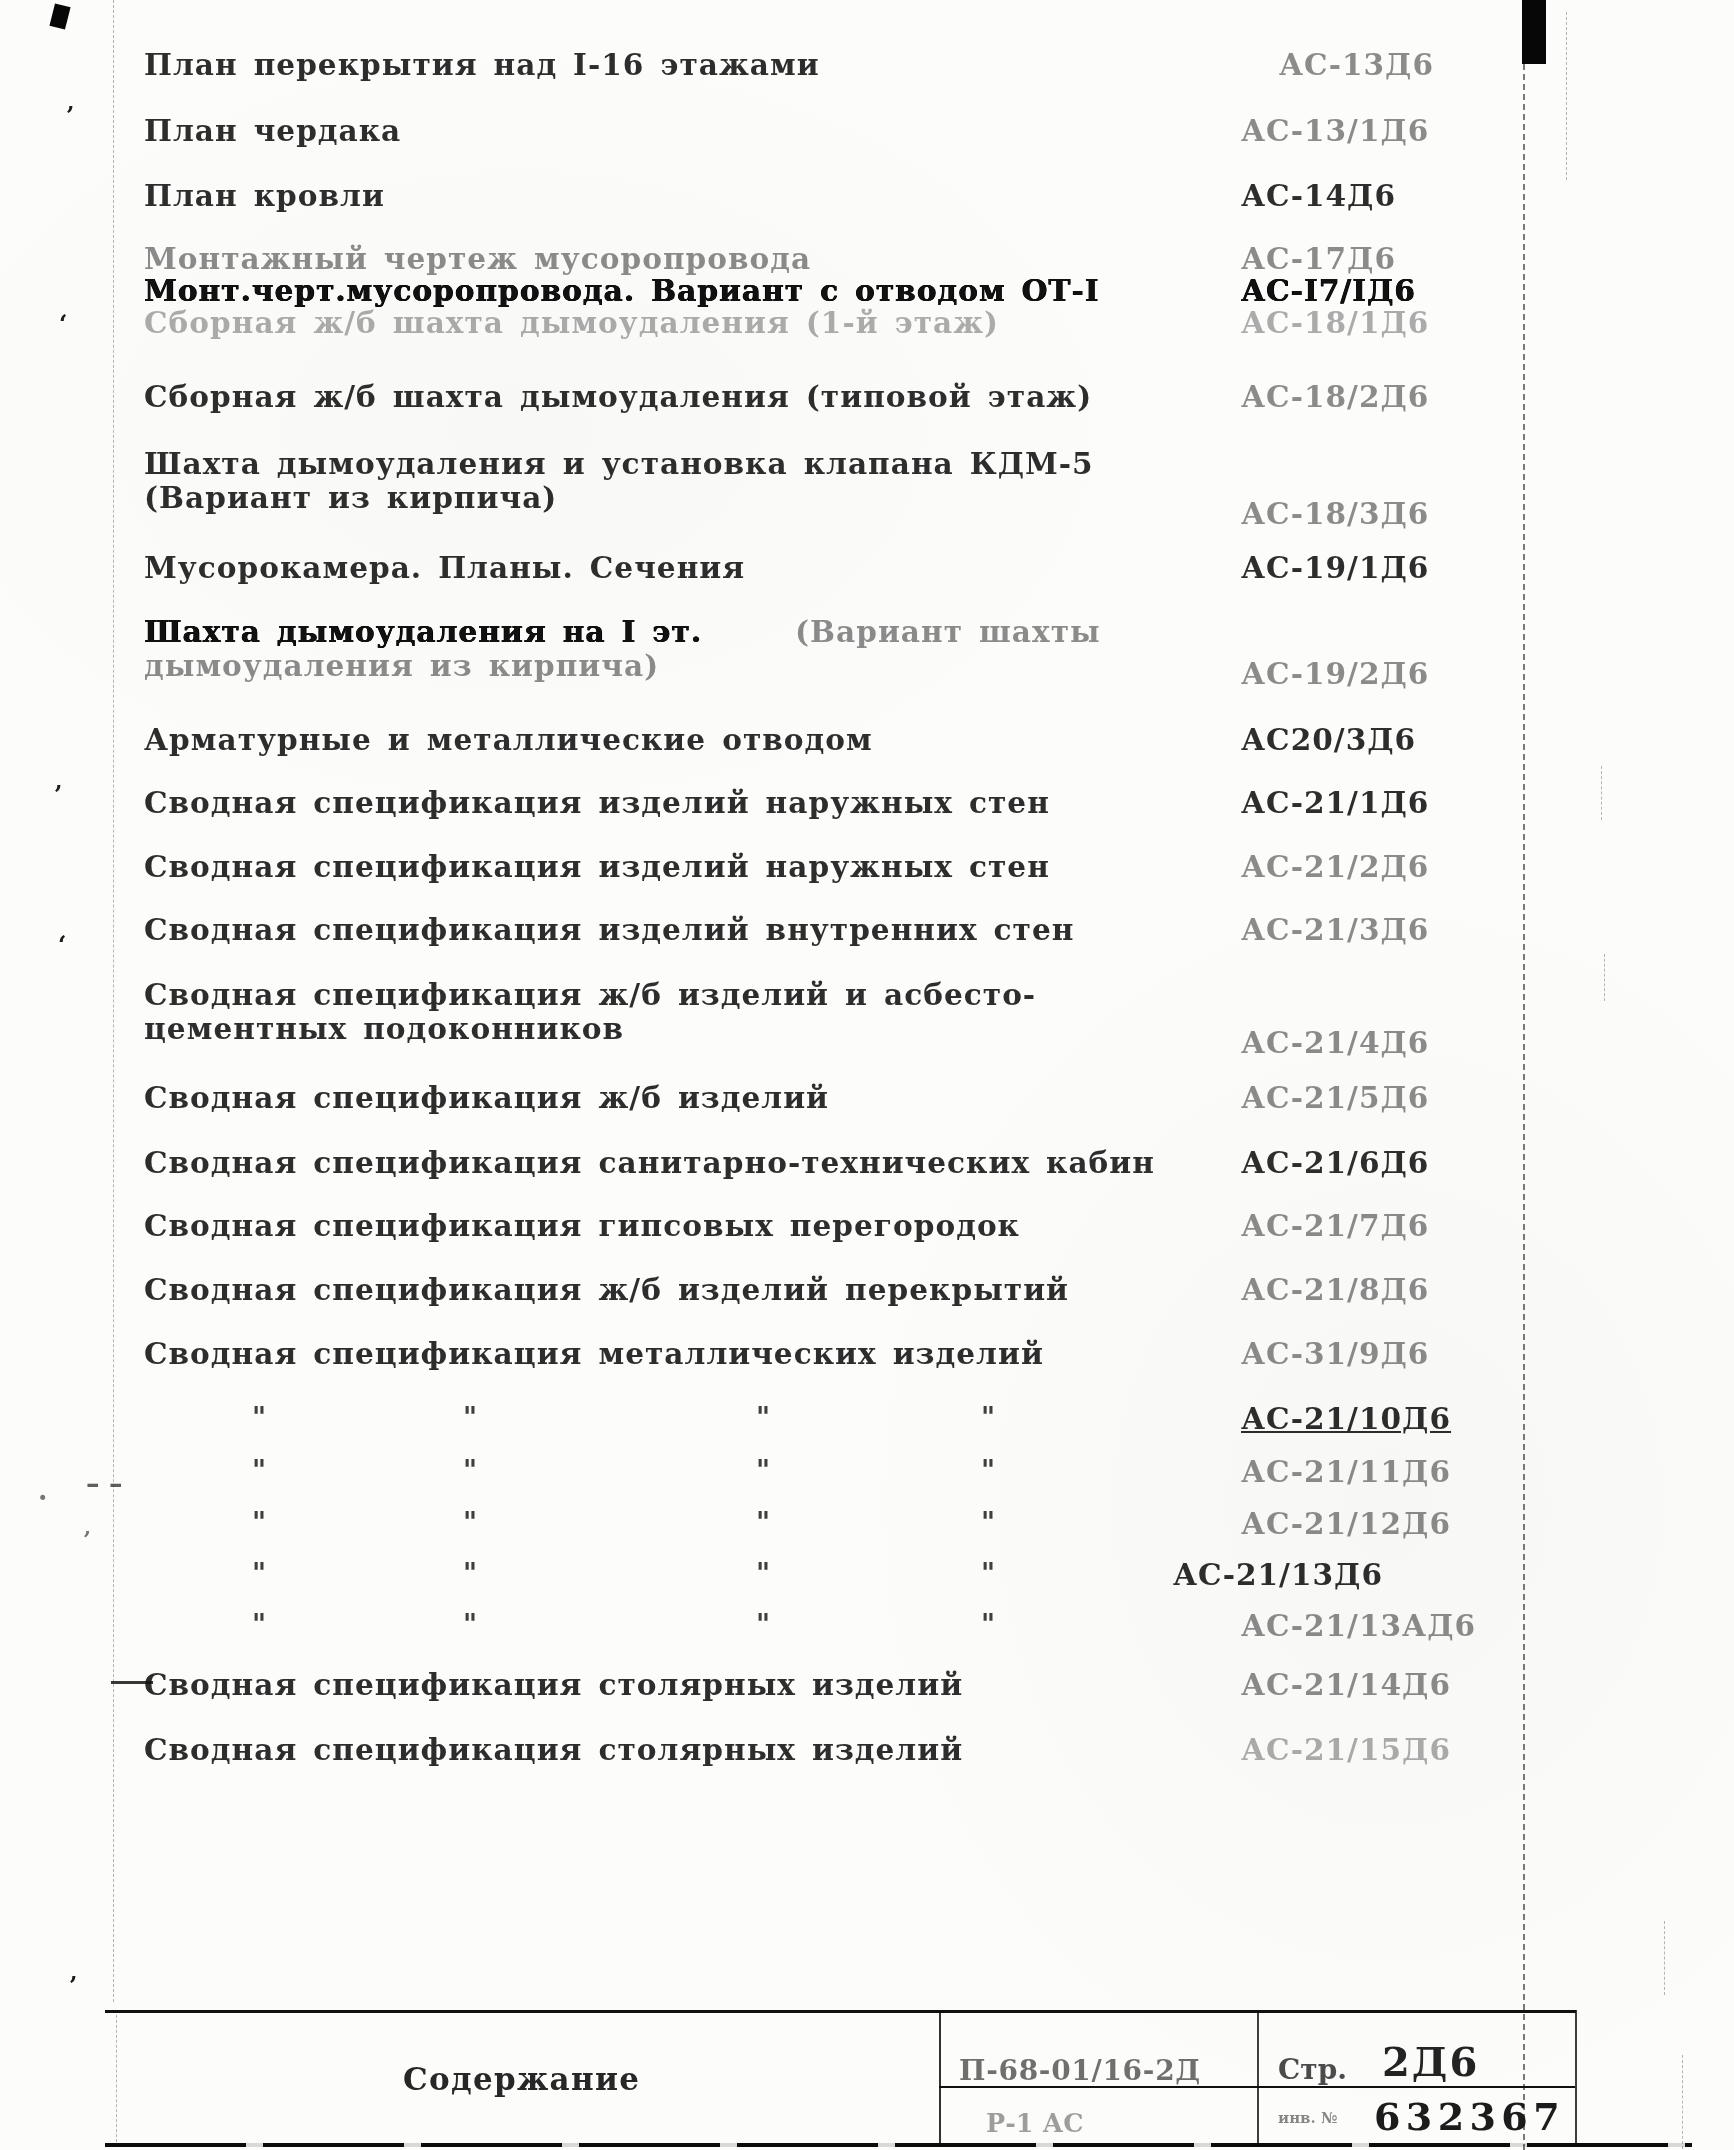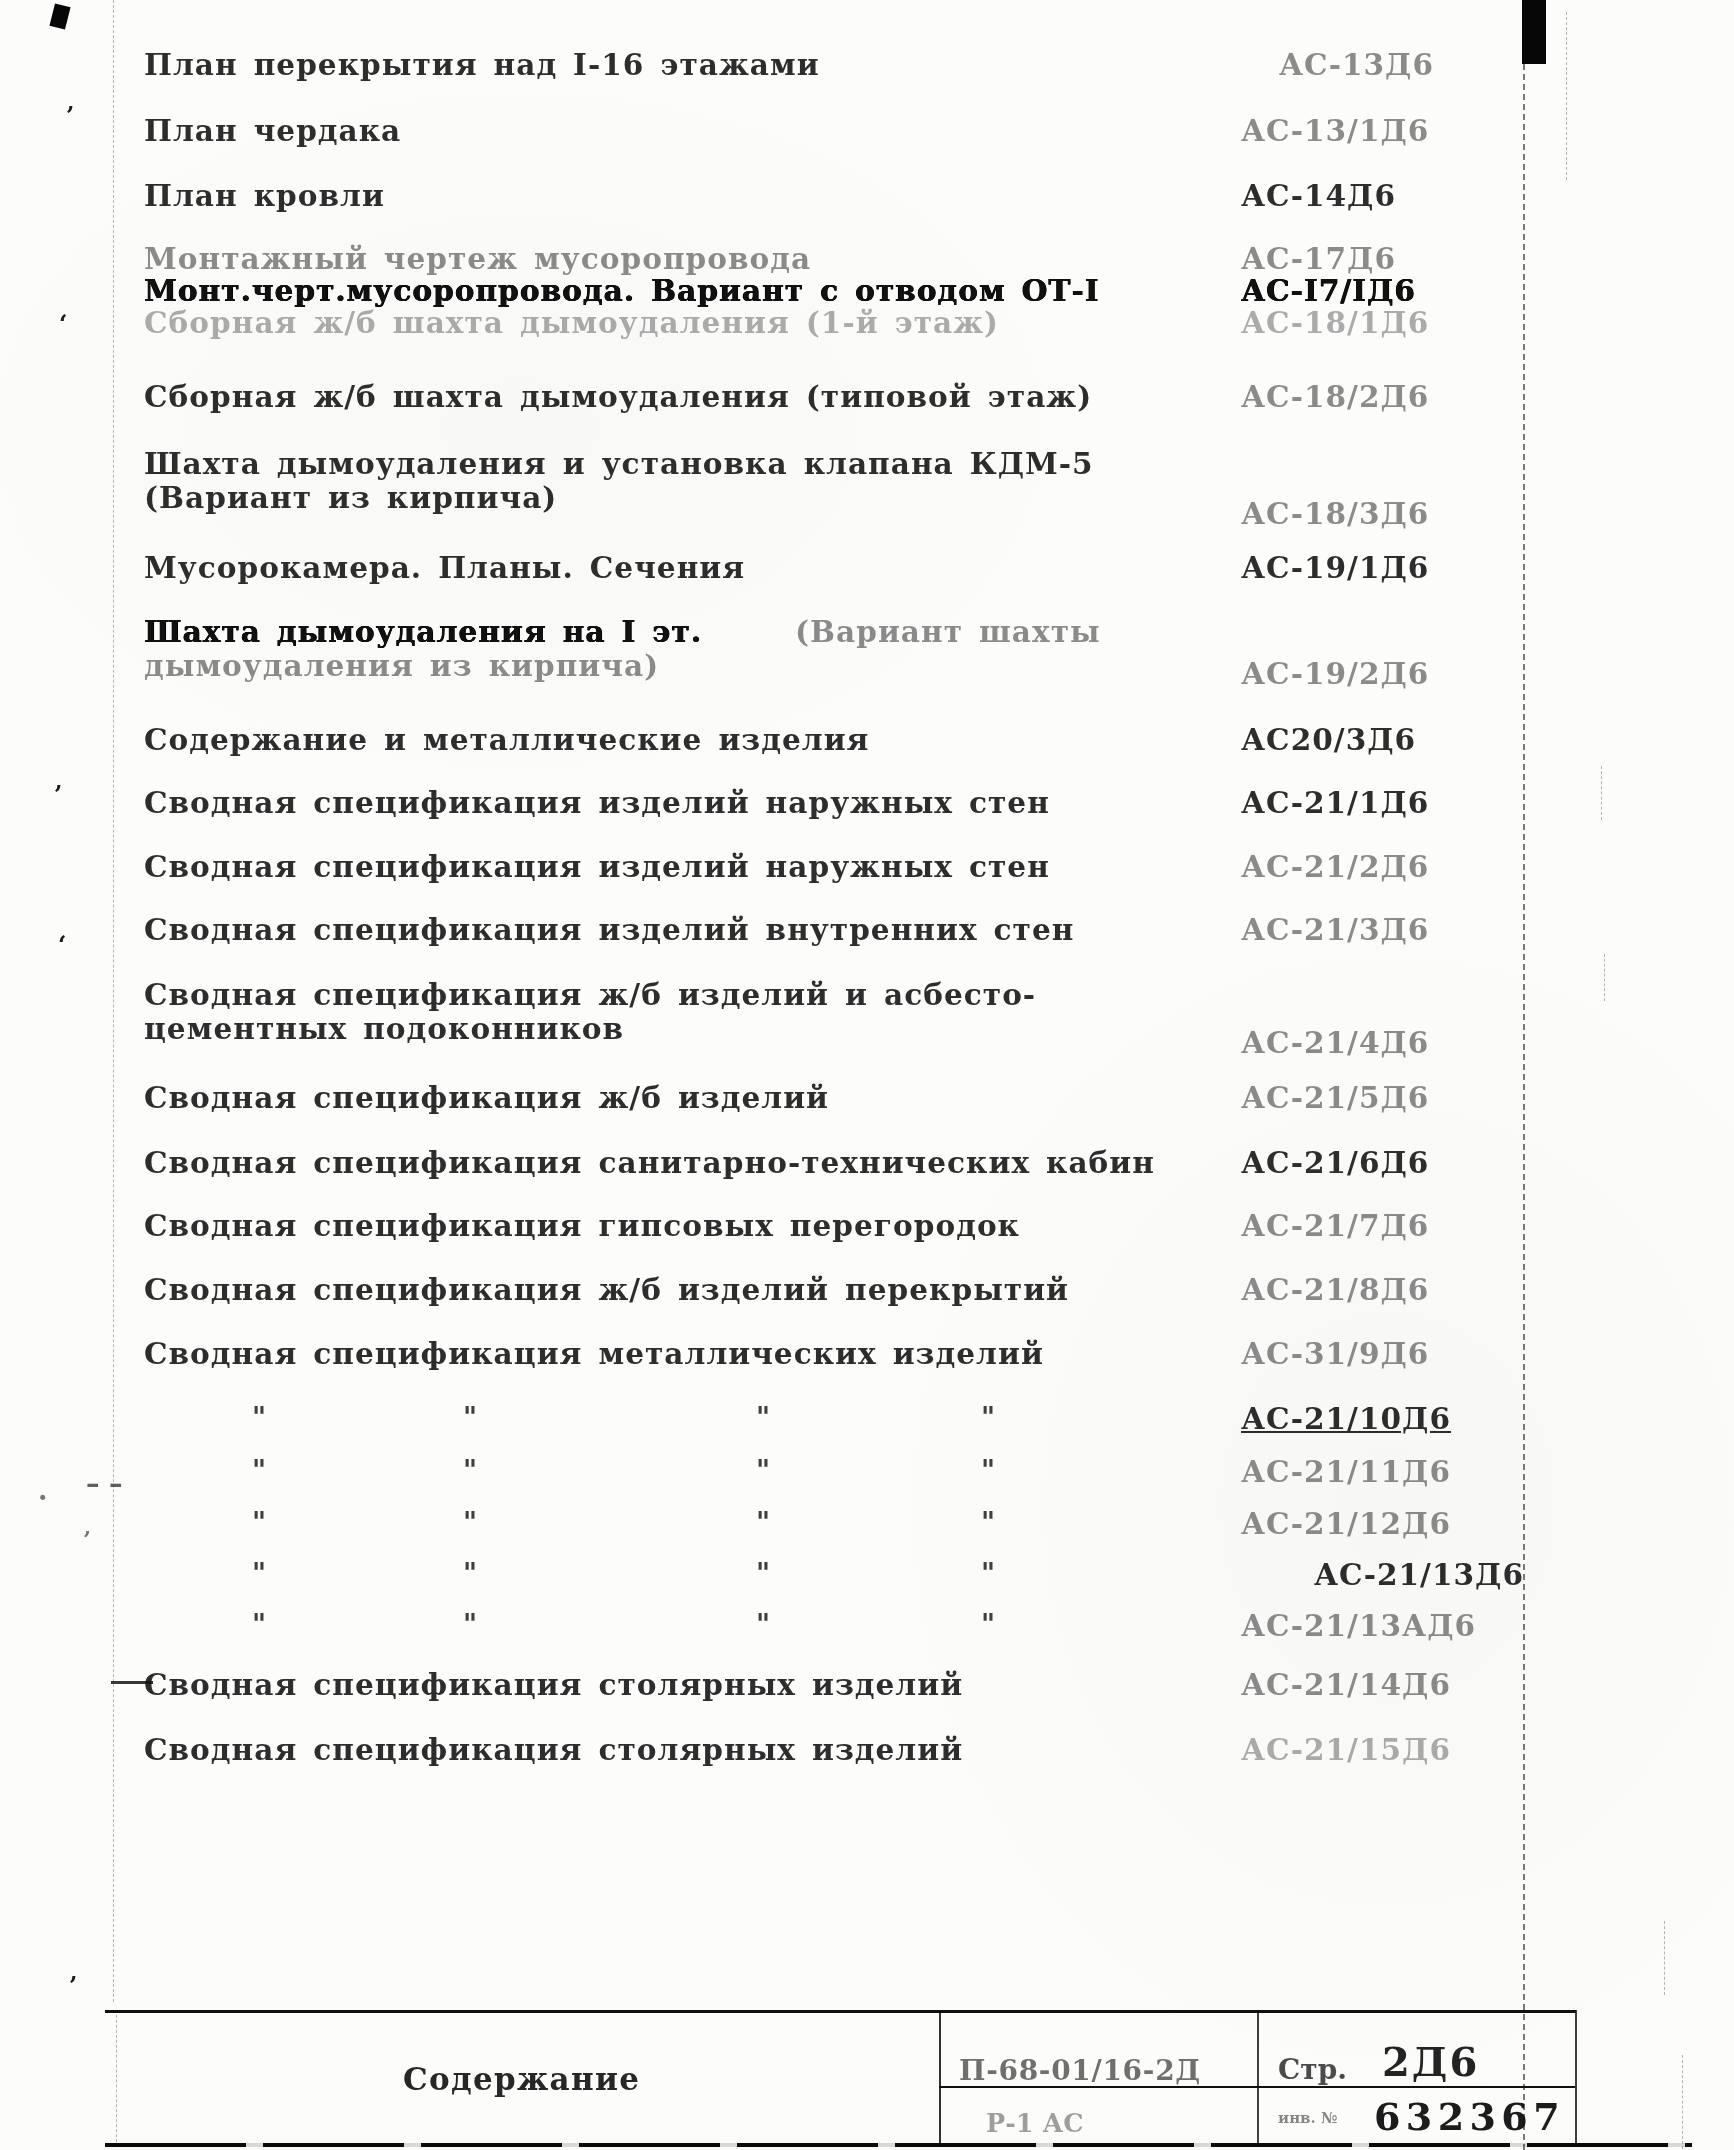--- a/index.html
+++ b/index.html
@@ -85,21 +85,21 @@
         <div class="t code tone-faint" style="left: 1241px; top: 380px;">АС-18/2Д6</div>
         <div class="t tone-normal" style="left: 144px; top: 447px;">Шахта дымоудаления и установка клапана КДМ-5
 (Вариант из кирпича)</div>
         <div class="t code tone-faint" style="left: 1241px; top: 497px;">АС-18/3Д6</div>
         <div class="t tone-normal" style="left: 144px; top: 551px;">Мусорокамера. Планы. Сечения</div>
         <div class="t code tone-normal" style="left: 1241px; top: 551px;">АС-19/1Д6</div>
         <div class="t tone-dark" style="left: 144px; top: 615px;">Шахта дымоудаления на I эт.</div>
         <div class="t tone-faint" style="left: 795px; top: 615px;">(Вариант шахты</div>
         <div class="t tone-faint" style="left: 144px; top: 649px;">дымоудаления из кирпича)</div>
         <div class="t code tone-faint" style="left: 1241px; top: 657px;">АС-19/2Д6</div>
-        <div class="t tone-normal" style="left: 144px; top: 723px;">Содержание и металлические изделия</div>
+        <div class="t tone-normal" style="left: 144px; top: 723px;">Арматурные и металлические отводом</div>
         <div class="t code tone-normal" style="left: 1241px; top: 723px;">АС20/3Д6</div>
         <div class="t tone-normal" style="left: 144px; top: 786px;">Сводная спецификация изделий наружных стен</div>
         <div class="t code tone-normal" style="left: 1241px; top: 786px;">АС-21/1Д6</div>
         <div class="t tone-normal" style="left: 144px; top: 850px;">Сводная спецификация изделий наружных стен</div>
         <div class="t code tone-faint" style="left: 1241px; top: 850px;">АС-21/2Д6</div>
         <div class="t tone-normal" style="left: 144px; top: 913px;">Сводная спецификация изделий внутренних стен</div>
         <div class="t code tone-faint" style="left: 1241px; top: 913px;">АС-21/3Д6</div>
         <div class="t tone-normal" style="left: 144px; top: 978px;">Сводная спецификация ж/б изделий и асбесто-
 цементных подоконников</div>
         <div class="t code tone-faint" style="left: 1241px; top: 1026px;">АС-21/4Д6</div>
@@ -125,21 +125,21 @@
         <div class="t code tone-faint" style="left: 1241px; top: 1455px;">АС-21/11Д6</div>
         <div class="ditto-mark" style="left: 252px; top: 1507px;">"</div>
         <div class="ditto-mark" style="left: 463px; top: 1507px;">"</div>
         <div class="ditto-mark" style="left: 756px; top: 1507px;">"</div>
         <div class="ditto-mark" style="left: 981px; top: 1507px;">"</div>
         <div class="t code tone-faint" style="left: 1241px; top: 1507px;">АС-21/12Д6</div>
         <div class="ditto-mark" style="left: 252px; top: 1558px;">"</div>
         <div class="ditto-mark" style="left: 463px; top: 1558px;">"</div>
         <div class="ditto-mark" style="left: 756px; top: 1558px;">"</div>
         <div class="ditto-mark" style="left: 981px; top: 1558px;">"</div>
-        <div class="t code tone-normal" style="left: 1314px; top: 1558px; text-align: right;">АС-21/13Д6</div>
+        <div class="t code tone-normal" style="left: 1173px; top: 1558px; text-align: right;">АС-21/13Д6</div>
         <div class="ditto-mark" style="left: 252px; top: 1609px;">"</div>
         <div class="ditto-mark" style="left: 463px; top: 1609px;">"</div>
         <div class="ditto-mark" style="left: 756px; top: 1609px;">"</div>
         <div class="ditto-mark" style="left: 981px; top: 1609px;">"</div>
         <div class="t code tone-faint" style="left: 1241px; top: 1609px;">АС-21/13АД6</div>
         <div class="t tone-normal" style="left: 144px; top: 1668px;">Сводная спецификация столярных изделий</div>
         <div class="t code tone-faint" style="left: 1241px; top: 1668px;">АС-21/14Д6</div>
         <div class="t tone-normal" style="left: 144px; top: 1733px;">Сводная спецификация столярных изделий</div>
         <div class="t code tone-vfaint" style="left: 1241px; top: 1733px;">АС-21/15Д6</div>
       </div>

